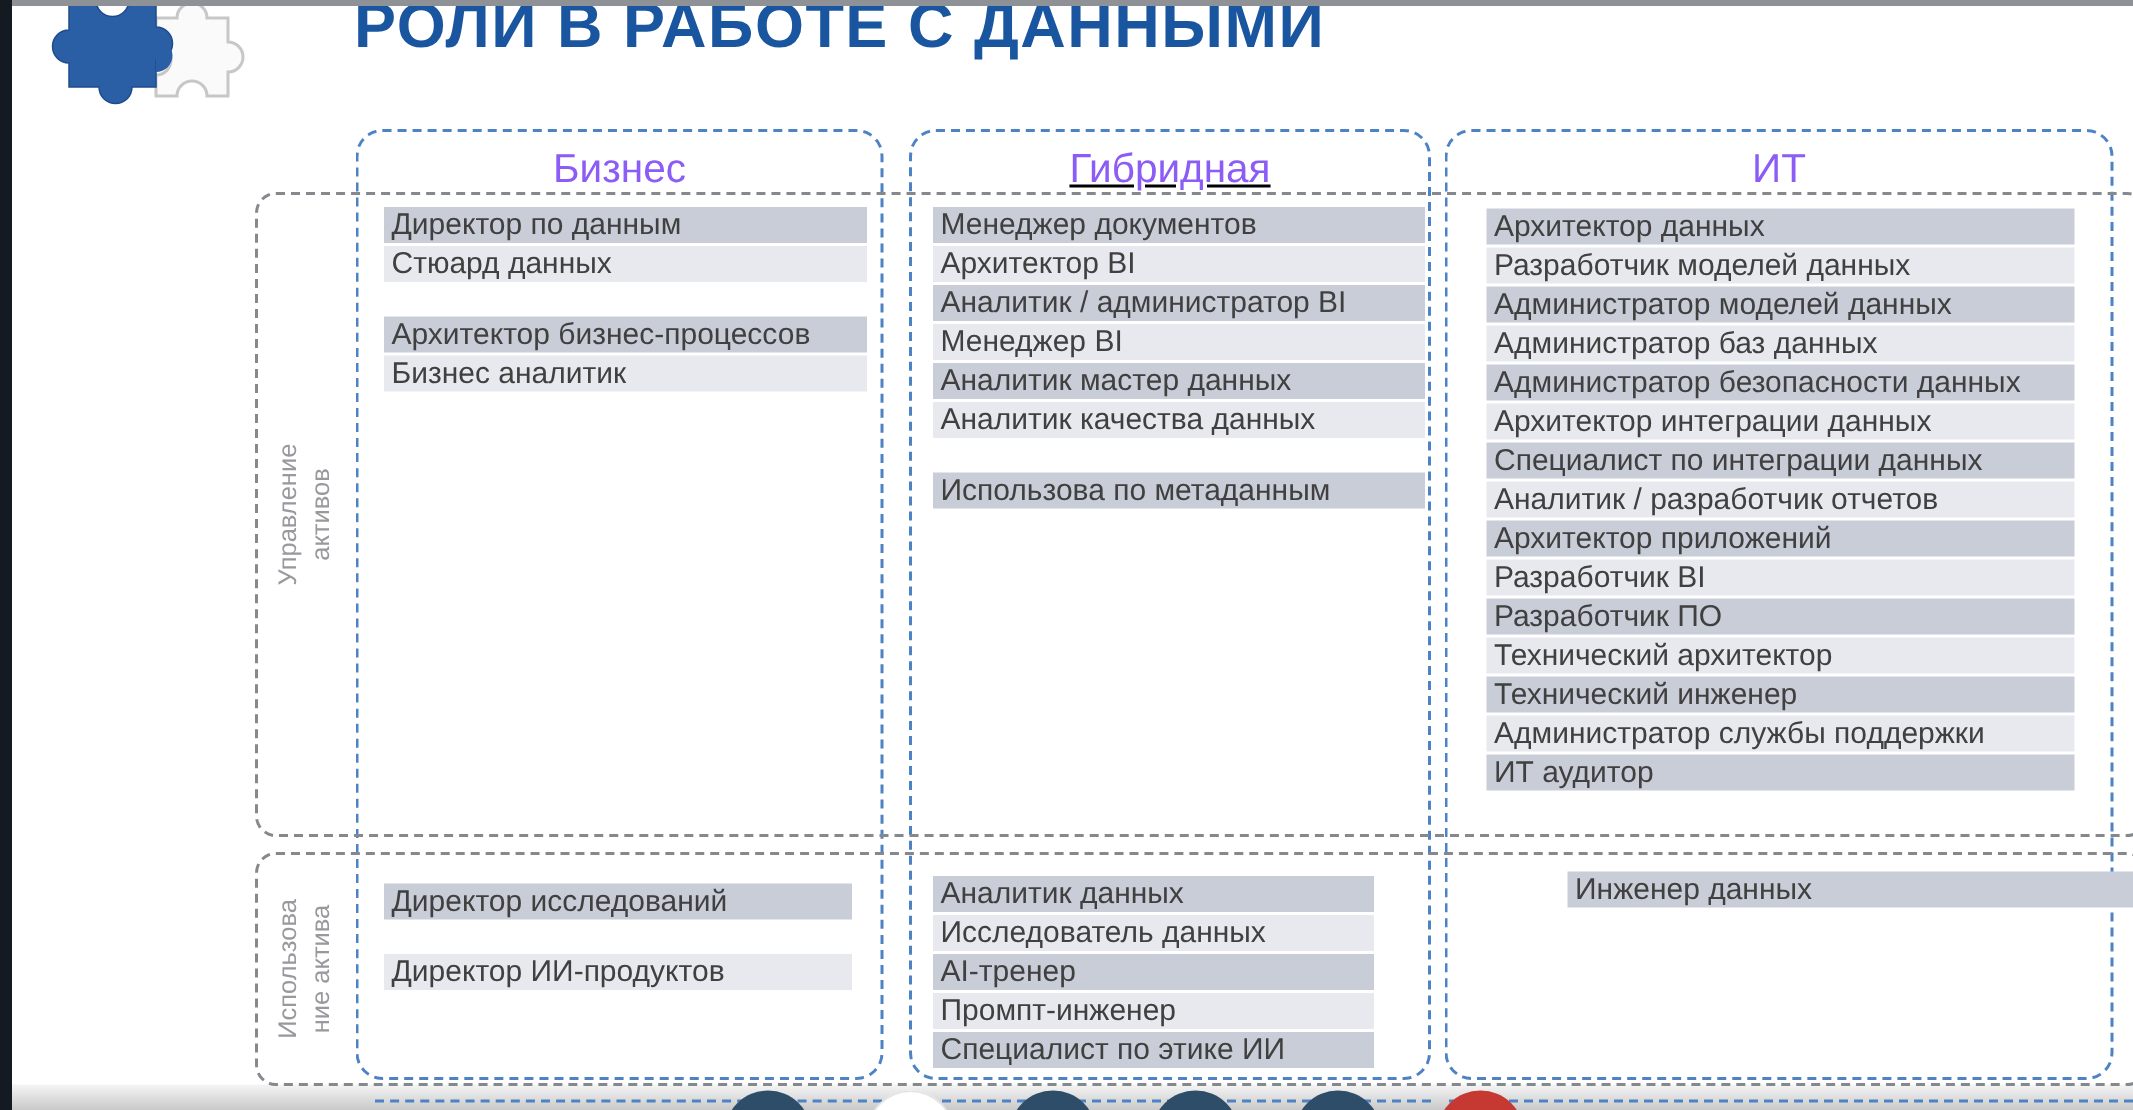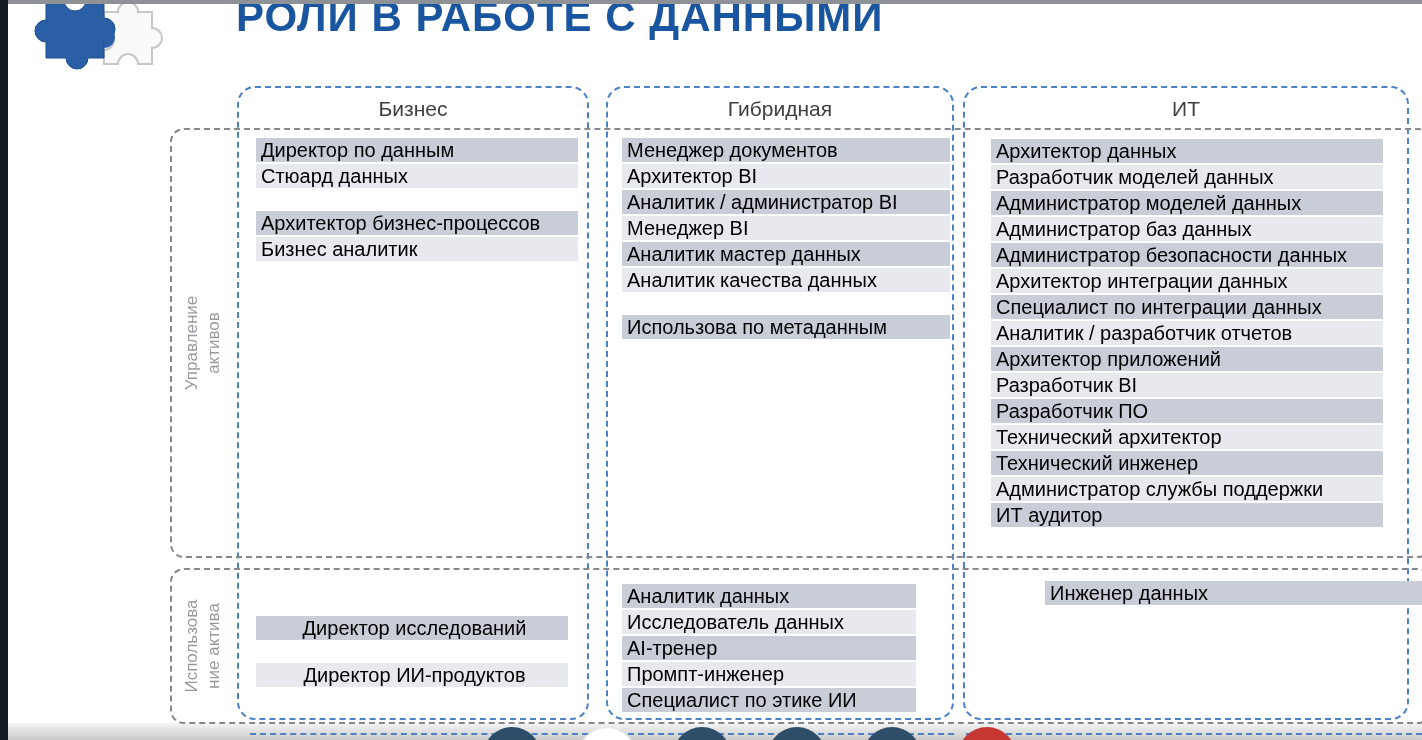--- a/index.html
+++ b/index.html
@@ -15,46 +15,46 @@
   
   .page-title{
     position:absolute;left:236px;top:-7px;z-index:5;
     font-size:42px;font-weight:bold;letter-spacing:1px;color:#1a569f;white-space:nowrap;
   }
   
   .puzzle{position:absolute;left:16px;top:-14px;z-index:5;}
   
   .col-box{position:absolute;top:86px;height:634px;border:2px dashed #4d83c4;border-radius:18px;z-index:1;box-sizing:border-box;}
   .col-box .col-header{
-    margin-top:9px;text-align:center;font-size:21px;color:#404040;
+    margin-top:9px;text-align:center;font-size:27px;color:#8b5cf6;
   }
   #col-box-1{left:237px;width:352px;}
-  #col-box-2{left:606px;width:348px;}
+  #col-box-2{left:606px;width:348px;text-decoration:underline;}
   #col-box-3{left:963px;width:446px;}
   
   .group-box{position:absolute;left:170px;width:1262px;border:2px dashed #85888c;border-radius:14px;z-index:2;box-sizing:border-box;}
   #group-box-1{top:128px;height:430px;}
   #group-box-2{top:568px;height:156px;}
   .group-label{
     position:absolute;z-index:3;color:#97999d;font-size:17px;line-height:22px;
     text-align:center;white-space:pre-line;transform:rotate(-90deg);
   }
   #group-label-1{left:-12px;top:321px;width:430px;height:44px;}
   #group-label-2{left:128px;top:624px;width:150px;height:44px;}
   
   .roles{position:absolute;z-index:4;}
   #roles-1-managed{left:256px;top:138px;width:322px;}
   #roles-2-managed{left:622px;top:138px;width:328px;}
   #roles-3-managed{left:991px;top:139px;width:392px;}
-  #roles-1-usage{left:256px;top:616px;width:312px;text-align:center;}
+  #roles-1-usage{left:256px;top:589px;width:312px;}
   #roles-2-usage{left:622px;top:584px;width:294px;}
   #roles-3-usage{left:1045px;top:581px;width:392px;}
   .role-bar{
     height:24px;line-height:24px;margin-bottom:2px;padding-left:5px;
-    font-size:20px;color:#000000;white-space:nowrap;overflow:hidden;
+    font-size:20px;color:#404040;white-space:nowrap;overflow:hidden;
   }
   .role-bar.dark{background:#c9cdd8;}
   .role-bar.light{background:#e7e9ee;}
   .role-bar.gap-before{margin-top:23px;}
   
   .next-row-hint{position:absolute;top:733px;height:0;border-top:2px dashed #4d83c4;z-index:1;}
   #hint-1{left:250px;width:338px;}
   #hint-2{left:608px;width:346px;}
   #hint-3{left:966px;width:456px;}
   

